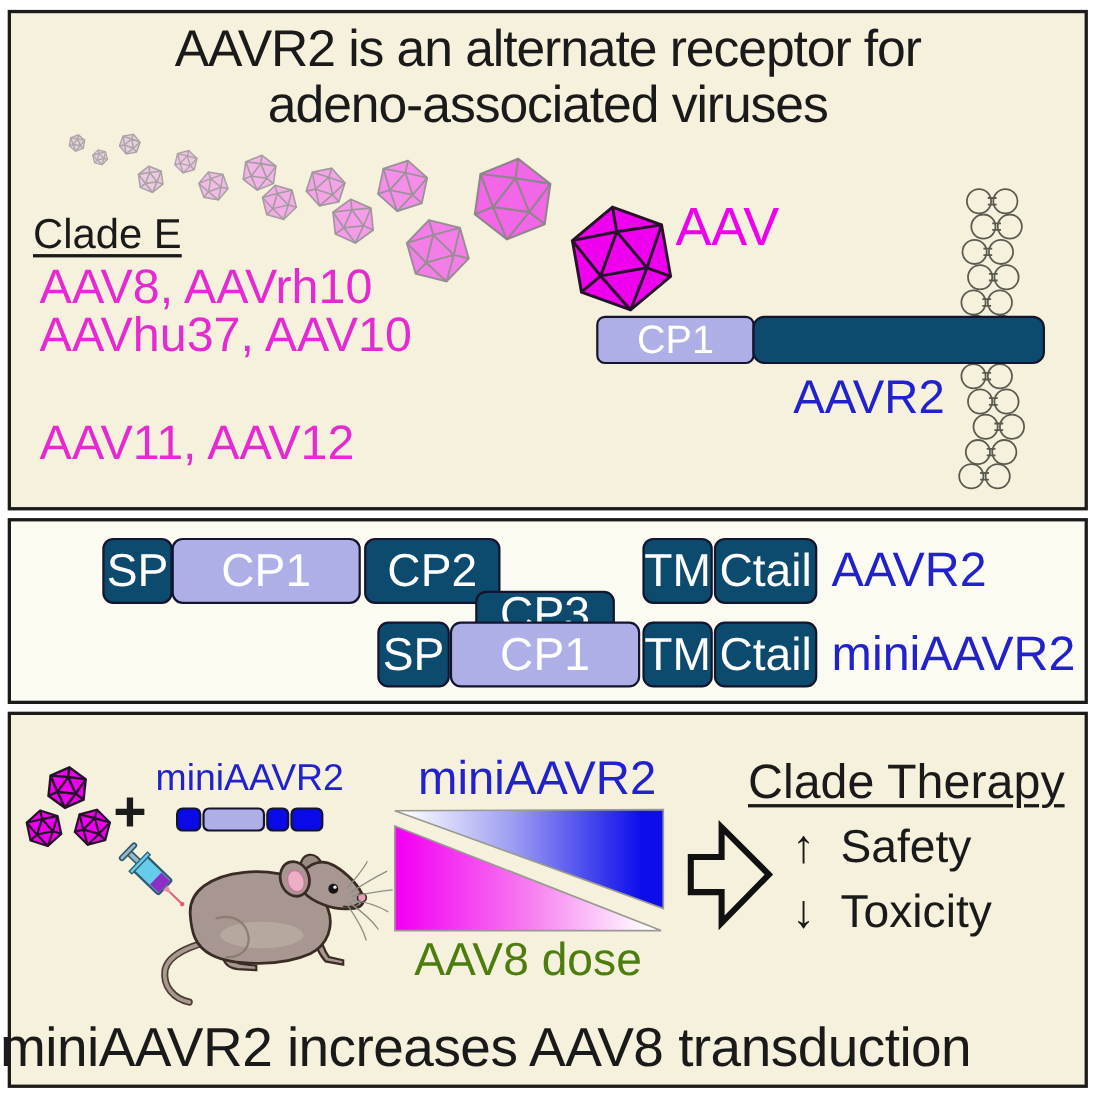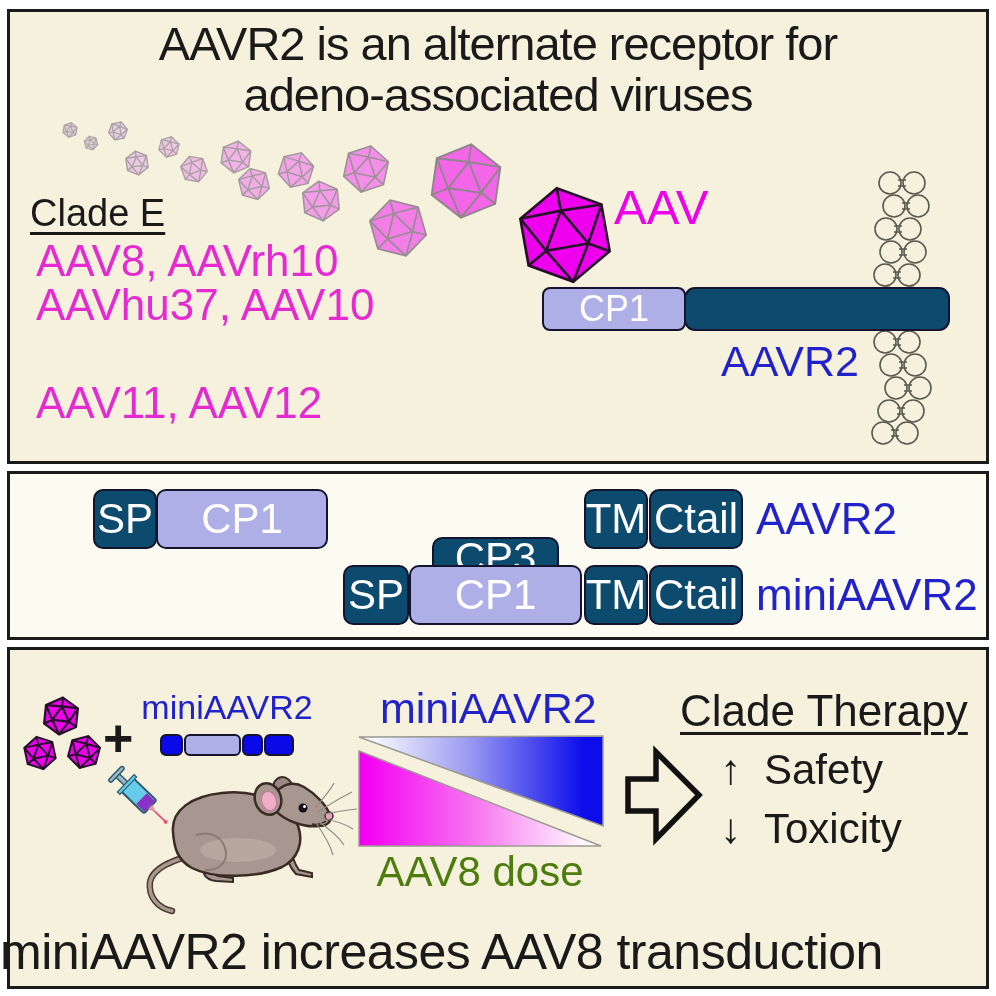--- a/index.html
+++ b/index.html
@@ -182,20 +182,23 @@
   </div>
   <div class="dom blue" id="bar-top"></div>
   <div class="txt center bluetxt" id="aavr2-top-label">AAVR2</div>
 
   <div class="dom blue" style="left:93px;top:489px;width:64px;height:60px;">
       <span>SP</span>
     </div>
   <div class="dom lav" style="left:156px;top:489px;width:172px;height:60px;">
       <span>CP1</span>
     </div>
+  <div class="dom blue" style="left:331px;top:489px;width:124px;height:60px;">
+      <span>CP2</span>
+    </div>
   <div class="dom blue" style="left:432px;top:489px;width:127px;height:42px;margin-top:48px;">
       <span>CP3</span>
     </div>
   <div class="dom blue" style="left:584px;top:489px;width:64px;height:60px;">
       <span>TM</span>
     </div>
   <div class="dom blue" style="left:649px;top:489px;width:94px;height:60px;">
       <span>Ctail</span>
     </div>
   <div class="rowlabel" style="top:489px;">AAVR2</div>

